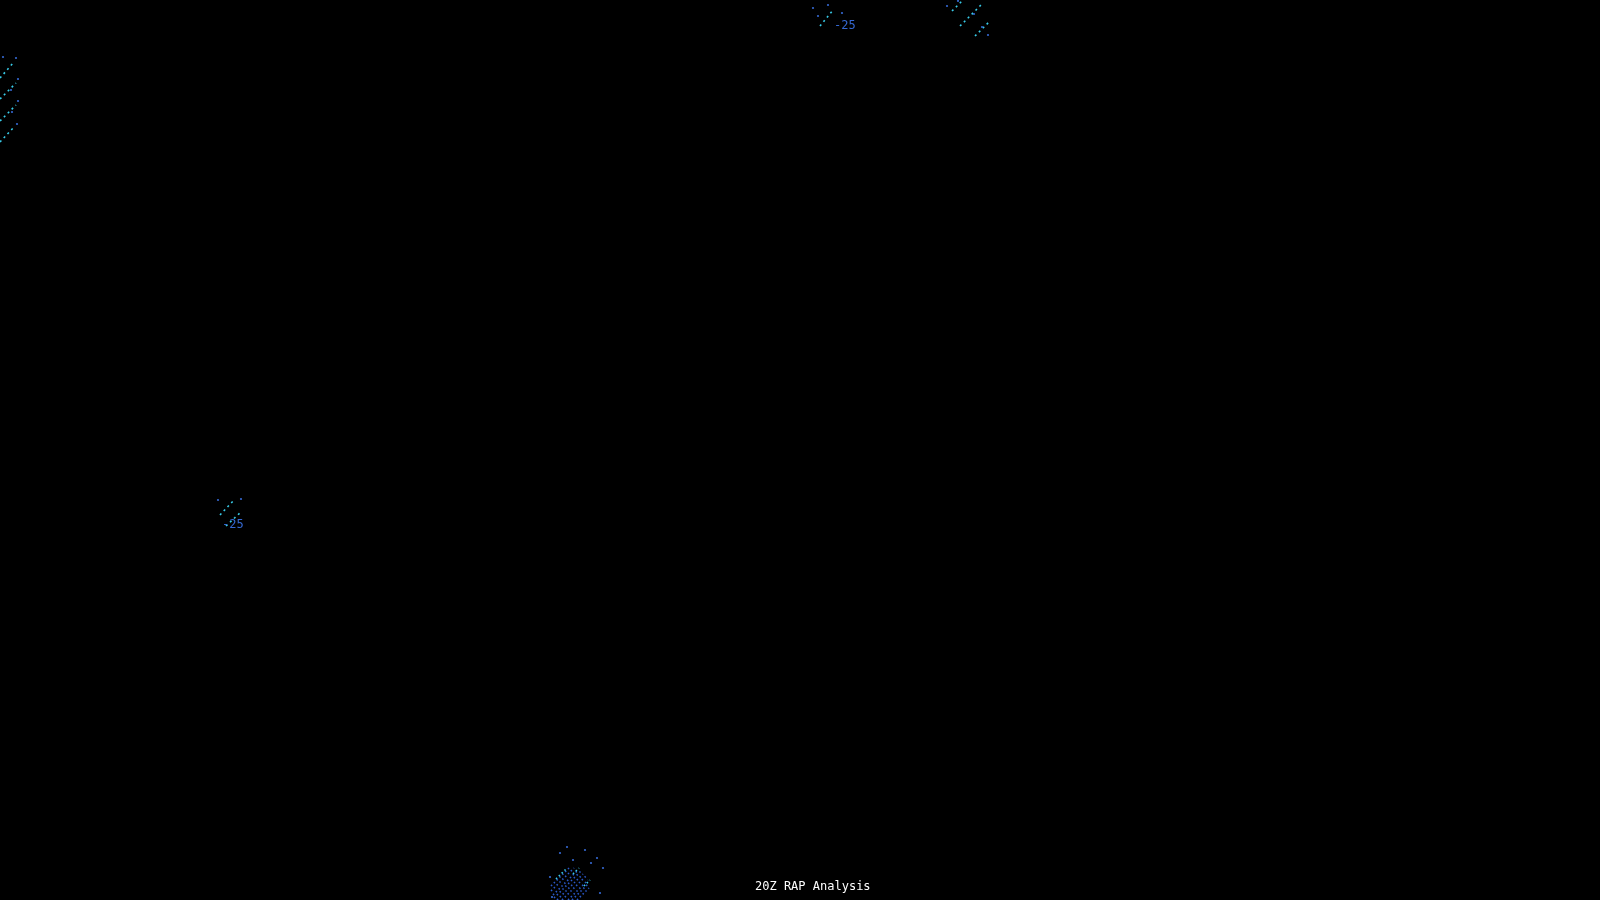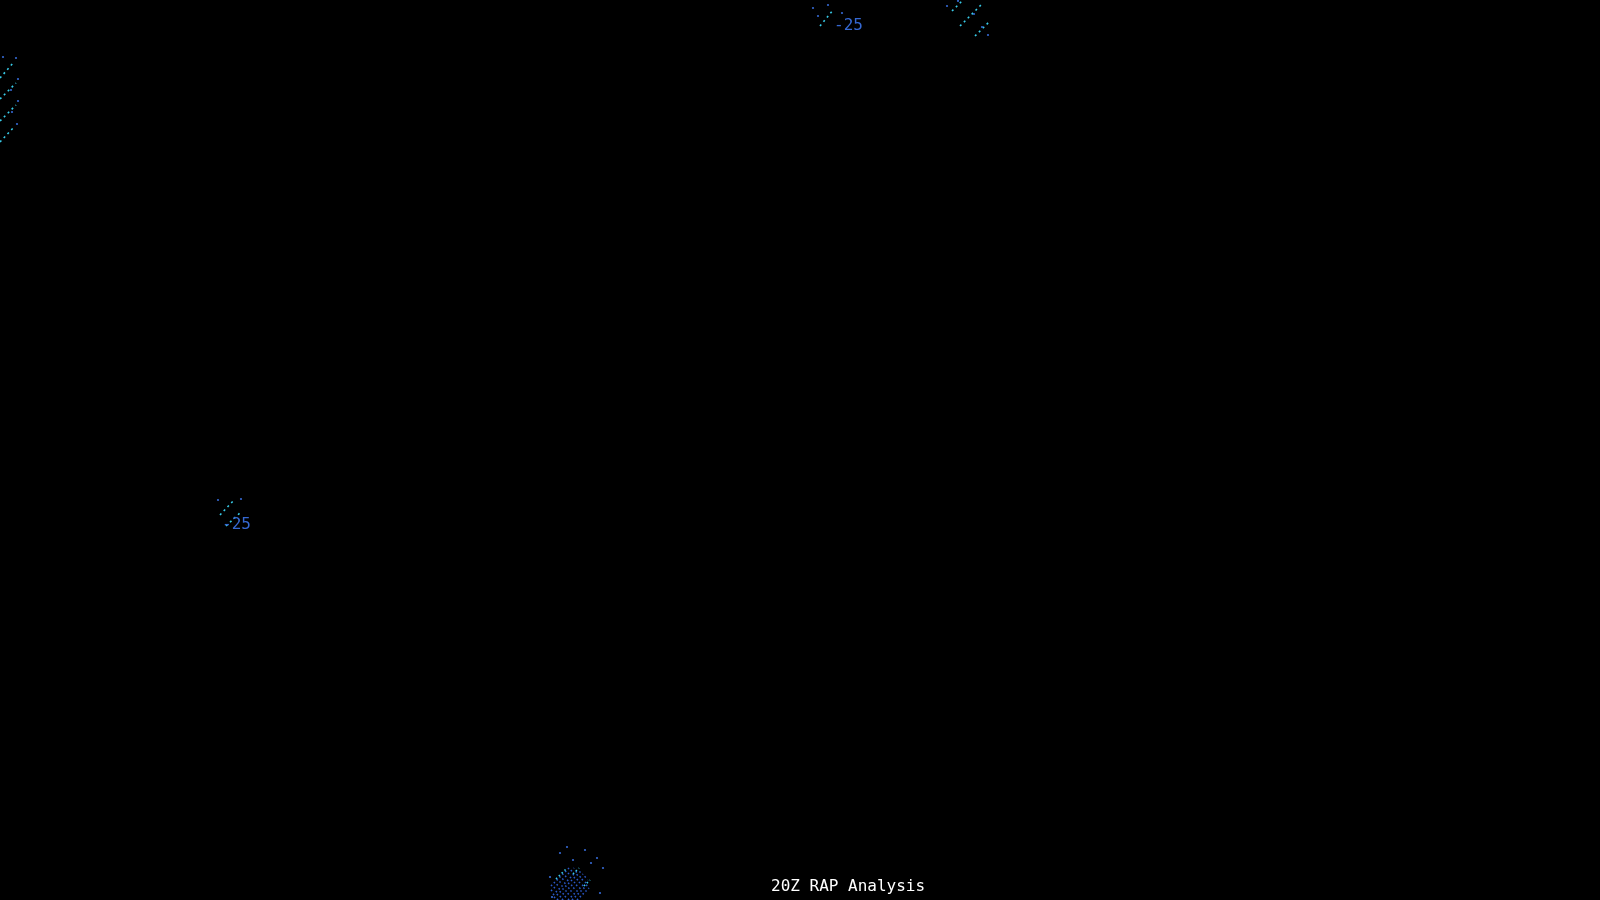--- a/index.html
+++ b/index.html
@@ -15,21 +15,21 @@
     overflow: hidden;
     font-family: "DejaVu Sans Mono", "Liberation Mono", monospace;
   }
   .stage svg {
     position: absolute;
     left: 0;
     top: 0;
   }
   .lbl {
     position: absolute;
-    font-size: 16px;
+    font-size: 12px;
     line-height: 10px;
     white-space: pre;
     letter-spacing: 0;
   }
 </style>
 </head>
 <body>
 
 <div class="stage">
   <svg width="1600" height="900" viewBox="0 0 1600 900">
@@ -79,14 +79,14 @@
       <circle cx="585" cy="850" r="1.1" fill="#3568D2"></circle>
       <circle cx="597" cy="858" r="1.1" fill="#3568D2"></circle>
       <circle cx="603" cy="868" r="1.1" fill="#3568D2"></circle>
       <circle cx="550" cy="877" r="1.1" fill="#3568D2"></circle>
       <circle cx="552" cy="897" r="1.1" fill="#3568D2"></circle>
       <circle cx="600" cy="893" r="1.1" fill="#3568D2"></circle>
       <circle cx="591" cy="863" r="1.1" fill="#3568D2"></circle>
     </svg>
   <div class="lbl" style="left: 834px; top: 20px; color: rgb(53, 104, 210);">-25</div>
   <div class="lbl" style="left: 222px; top: 519px; color: rgb(53, 104, 210);">-25</div>
-  <div class="lbl" style="left: 755px; top: 881px; color: rgb(255, 255, 255); margin-left: 16px;">20Z RAP Analysis</div>
+  <div class="lbl" style="left: 755px; top: 881px; color: rgb(255, 255, 255);">20Z RAP Analysis</div>
 </div>
 
 </body></html>

